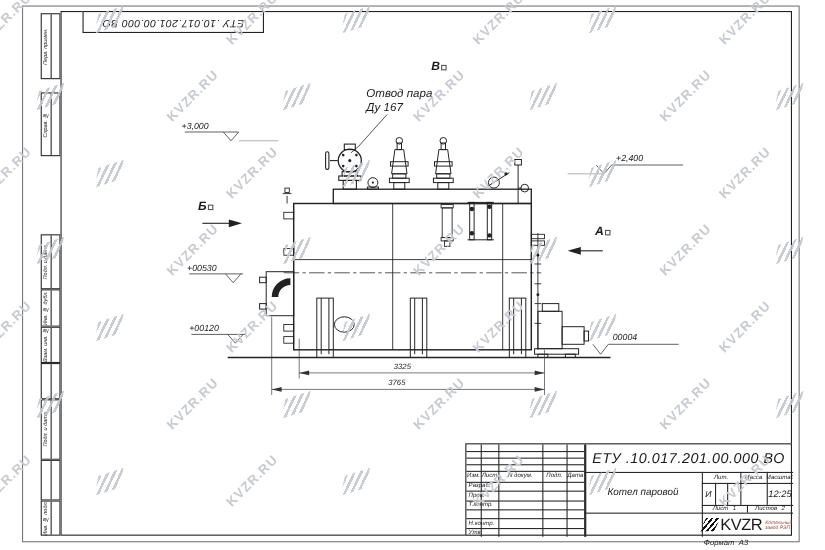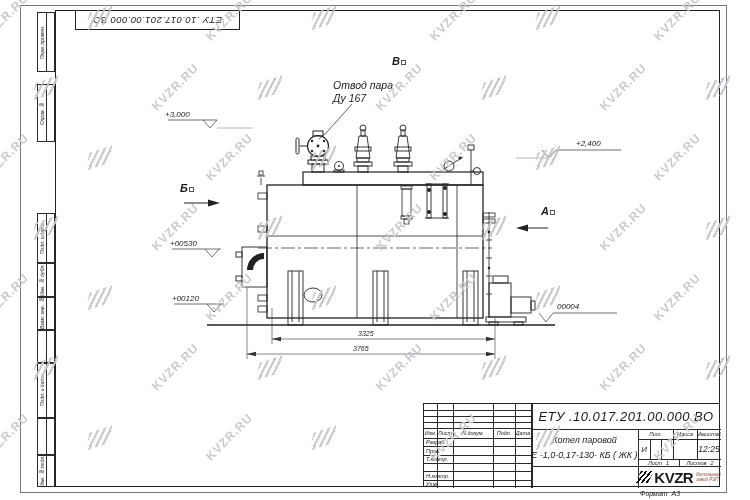--- a/index.html
+++ b/index.html
@@ -36,21 +36,21 @@
   .titleblock .vl{position:absolute;width:1px;background:#2a2a2a;}
   .titleblock .hl{position:absolute;height:1px;background:#2a2a2a;}
   .tcell{position:absolute;display:flex;align-items:center;justify-content:center;font-style:italic;overflow:hidden;white-space:nowrap;}
   .tb-small{font-size:5.5px;}
   .tb-doc{font-size:13px;letter-spacing:.5px;}
   .tb-name{font-size:9px;flex-direction:column;line-height:1.6;}
   .sig{justify-content:flex-start;padding-left:2px;font-size:5.5px;}
   .kvzr-row{position:absolute;display:flex;align-items:center;justify-content:center;gap:3px;}
   .kvzr-icon{width:13px;height:12px;background:repeating-linear-gradient(110deg,#111 0 2px,transparent 2px 4.5px);
              transform:skewX(-25deg);}
-  .kvzr-word{font-size:15px;font-weight:700;letter-spacing:-.5px;font-style:normal;}
+  .kvzr-word{font-size:15px;font-weight:400;letter-spacing:-.5px;font-style:normal;}
   .kvzr-sub{display:flex;flex-direction:column;color:#a2453a;font-size:4.5px;line-height:1.2;font-style:italic;}
   .format-strip{left:600px;top:488px;width:120px;height:10px;display:flex;align-items:center;justify-content:center;
                 gap:4px;font-size:7px;font-style:italic;z-index:2;}
 </style>
 </head>
 <body>
 
 <div class="sheet">
 
   <div class="abs frame-outer"></div>
@@ -272,21 +272,21 @@
     <span>Б</span><span class="vsq"></span>
   </div>
   <div class="dwtext viewletter" style="left:541px;top:205px">
     <span>А</span><span class="vsq"></span>
   </div>
   <div class="dwtext viewletter" style="left:392px;top:55px">
     <span>В</span><span class="vsq"></span>
   </div>
 
   <div class="dwtext elev ctr" style="left:165px;top:110px;width:50px">+3,000</div>
-  <div class="dwtext elev ctr" style="left:576px;top:139px;width:56px">+2,400</div>
+  <div class="dwtext elev ctr" style="left:560px;top:139px;width:56px">+2,400</div>
   <div class="dwtext elev ctr" style="left:170px;top:239px;width:50px">+00530</div>
   <div class="dwtext elev ctr" style="left:172px;top:294px;width:50px">+00120</div>
   <div class="dwtext elev ctr" style="left:557px;top:302px;width:56px">00004</div>
 
   <div class="dwtext dim ctr" style="left:358px;top:330px;width:50px">3325</div>
   <div class="dwtext dim ctr" style="left:353px;top:345px;width:50px">3765</div>
 
   <div class="abs titleblock">
 
     <div class="vl" style="left:13px;top:0;height:84px"></div>
@@ -324,21 +324,20 @@
     <div class="tcell tb-small" style="left:91px;top:24px;width:16px;height:10px">Дата</div>
 
     <div class="tcell sig" style="left:0;top:34px;width:29px;height:8px">Разраб.</div>
     <div class="tcell sig" style="left:0;top:42px;width:29px;height:9px">Пров.</div>
     <div class="tcell sig" style="left:0;top:51px;width:29px;height:8px">Т.контр.</div>
     <div class="tcell sig" style="left:0;top:67px;width:29px;height:9px">Н.контр.</div>
     <div class="tcell sig" style="left:0;top:76px;width:29px;height:8px">Утв.</div>
 
     <div class="tcell tb-name" style="left:107px;top:25px;width:107px;height:37px">
       <span>Котел паровой</span>
-      <span>Е -1,0-0,17-130- КБ ( ЖК )</span>
     </div>
 
     <div class="tcell tb-small" style="left:214px;top:25px;width:35px;height:10px">Лит.</div>
     <div class="tcell tb-small" style="left:249px;top:25px;width:24px;height:10px">Масса</div>
     <div class="tcell tb-small" style="left:273px;top:25px;width:24px;height:10px">Масштаб</div>
     <div class="tcell" style="left:214px;top:35px;width:12px;height:20px;font-size:8px">И</div>
     <div class="tcell" style="left:273px;top:35px;width:24px;height:20px;font-size:8.5px">12:25</div>
 
     <div class="tcell tb-small" style="left:214px;top:55px;width:41px;height:7px;gap:4px">
       <span>Лист</span>

